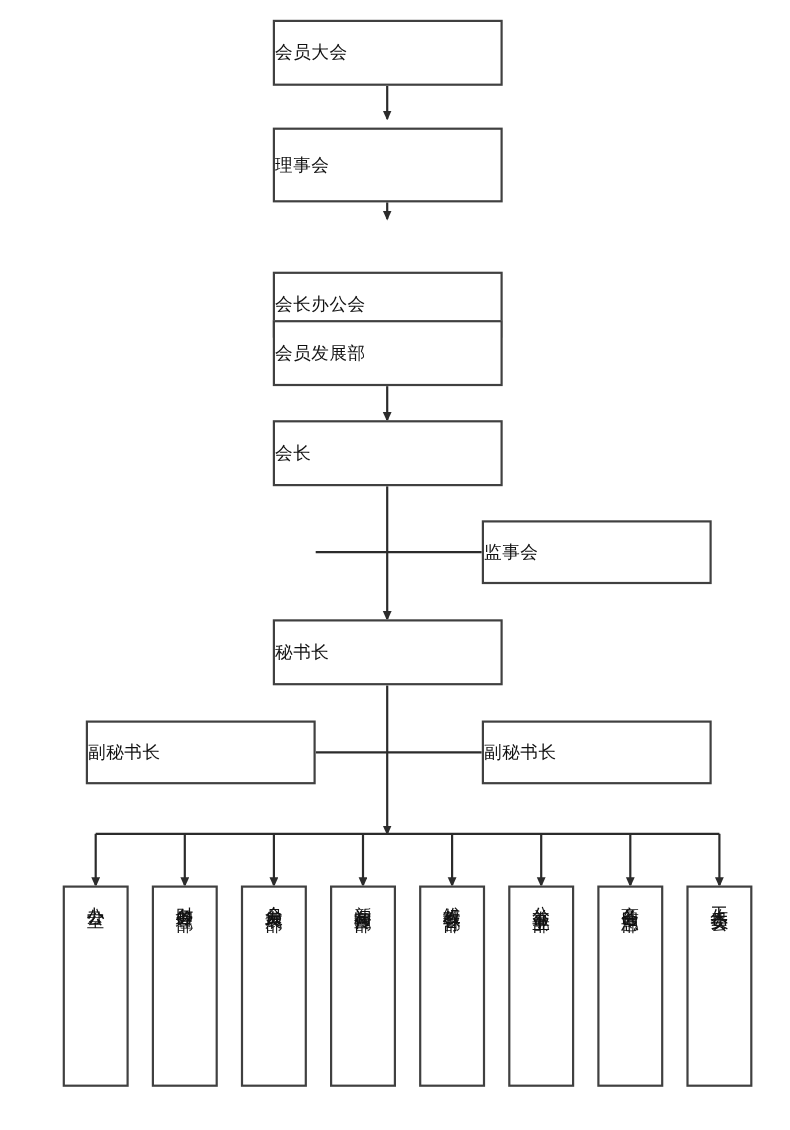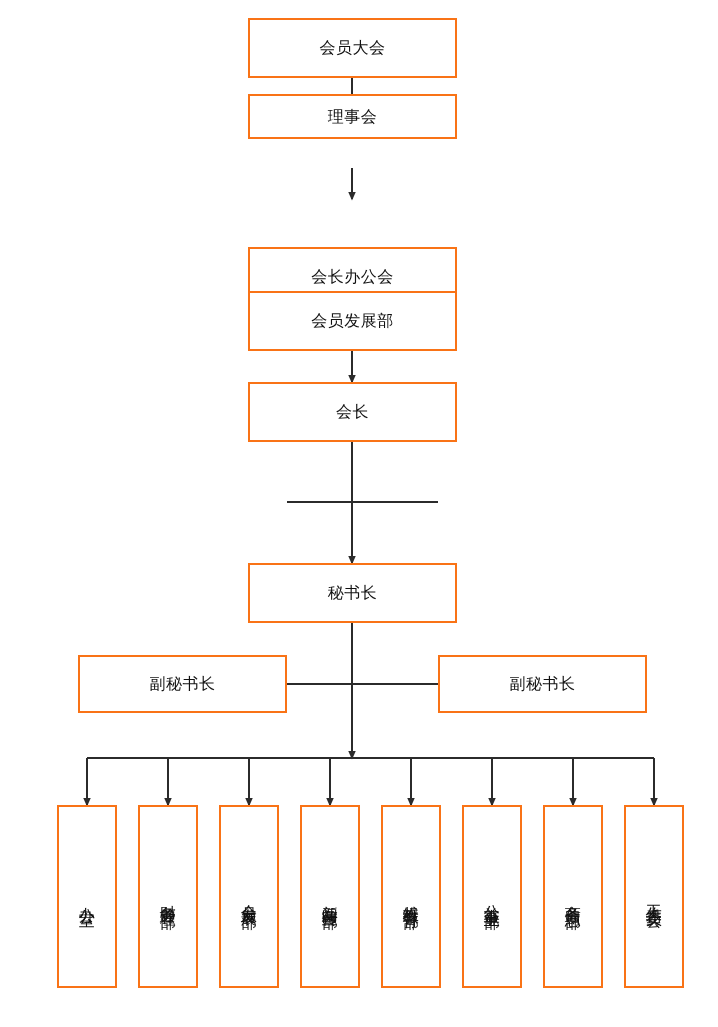--- a/index.html
+++ b/index.html
@@ -21,25 +21,25 @@
   #org-svg {
     position: absolute;
     left: 0;
     top: 0;
     width: 718px;
     height: 1027px;
   }
   .node {
     position: absolute;
     box-sizing: border-box;
-    border: 2px solid #f97316;
+    border: 2px solid #404040;
     background: #ffffff;
     display: flex;
     align-items: center;
-    justify-content: center;
+    justify-content: flex-start;
     color: #111111;
     font-size: 16px;
     line-height: 1.35;
     letter-spacing: 0.5px;
     z-index: 2;
   }
   .node.vertical-text {
     writing-mode: vertical-rl;
     text-orientation: upright;
     letter-spacing: 2px;
@@ -83,36 +83,39 @@
         <line x1="411" y1="758" x2="411" y2="805" stroke="#2b2b2b" stroke-width="2" marker-end="url(#arrowhead)"></line>
         <line x1="492" y1="758" x2="492" y2="805" stroke="#2b2b2b" stroke-width="2" marker-end="url(#arrowhead)"></line>
         <line x1="573" y1="758" x2="573" y2="805" stroke="#2b2b2b" stroke-width="2" marker-end="url(#arrowhead)"></line>
         <line x1="654" y1="758" x2="654" y2="805" stroke="#2b2b2b" stroke-width="2" marker-end="url(#arrowhead)"></line>
       </g>
   </svg>
 
   <div class="node" style="left: 248px; top: 18px; width: 209px; height: 60px;">
     <span class="node-label">会员大会</span>
   </div>
-  <div class="node" style="left: 248px; top: 94px; width: 209px; height: 45px;">
+  <div class="node" style="left: 248px; top: 116px; width: 209px; height: 68px;">
     <span class="node-label">理事会</span>
   </div>
   <div class="node" style="left: 248px; top: 199px; width: 209px; height: 60px; margin-top: 48px;">
     <span class="node-label">会长办公会</span>
   </div>
   <div class="node" style="left: 248px; top: 291px; width: 209px; height: 60px;">
     <span class="node-label">会员发展部</span>
   </div>
   <div class="node" style="left: 248px; top: 382px; width: 209px; height: 60px;">
     <span class="node-label">会长</span>
   </div>
   <div class="node" style="left: 248px; top: 563px; width: 209px; height: 60px;">
     <span class="node-label">秘书长</span>
   </div>
 
+  <div class="node" style="left: 438px; top: 473px; width: 209px; height: 58px;">
+    <span class="node-label">监事会</span>
+  </div>
 
   <div class="node" style="left: 78px; top: 655px; width: 209px; height: 58px;">
     <span class="node-label">副秘书长</span>
   </div>
   <div class="node" style="left: 438px; top: 655px; width: 209px; height: 58px;">
     <span class="node-label">副秘书长</span>
   </div>
 
   <div class="node vertical-text" style="left: 57px; top: 805px; width: 60px; height: 183px;">
     <span class="node-label">办公室</span>

